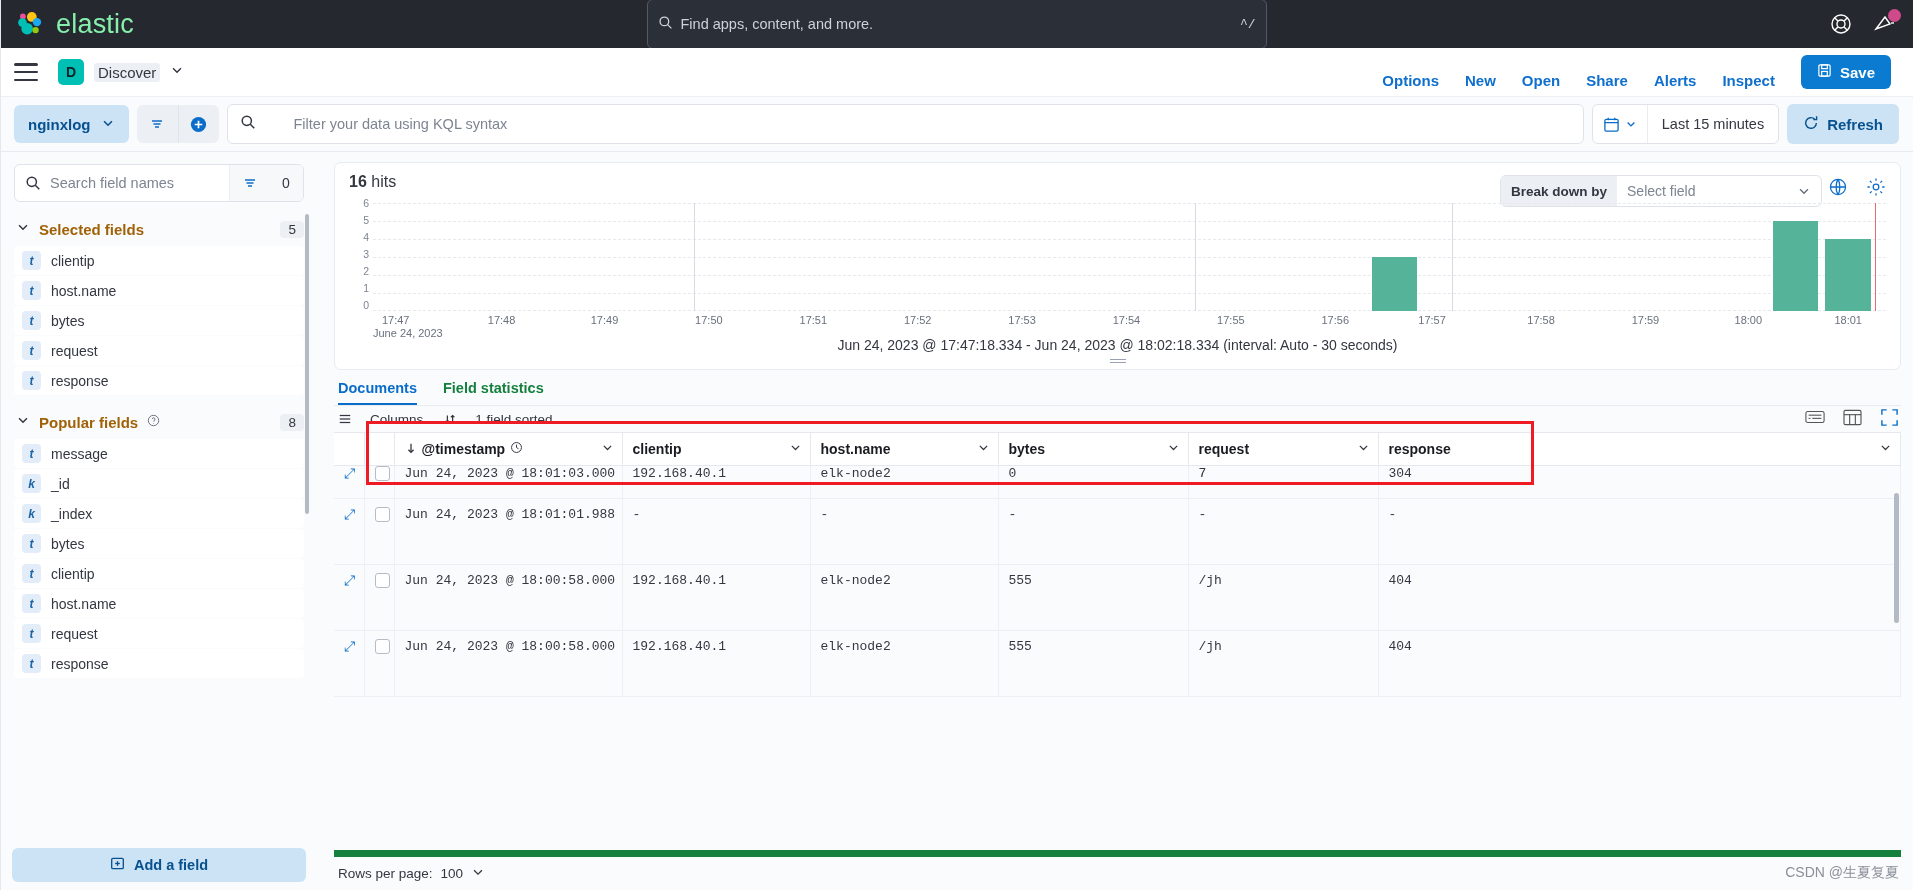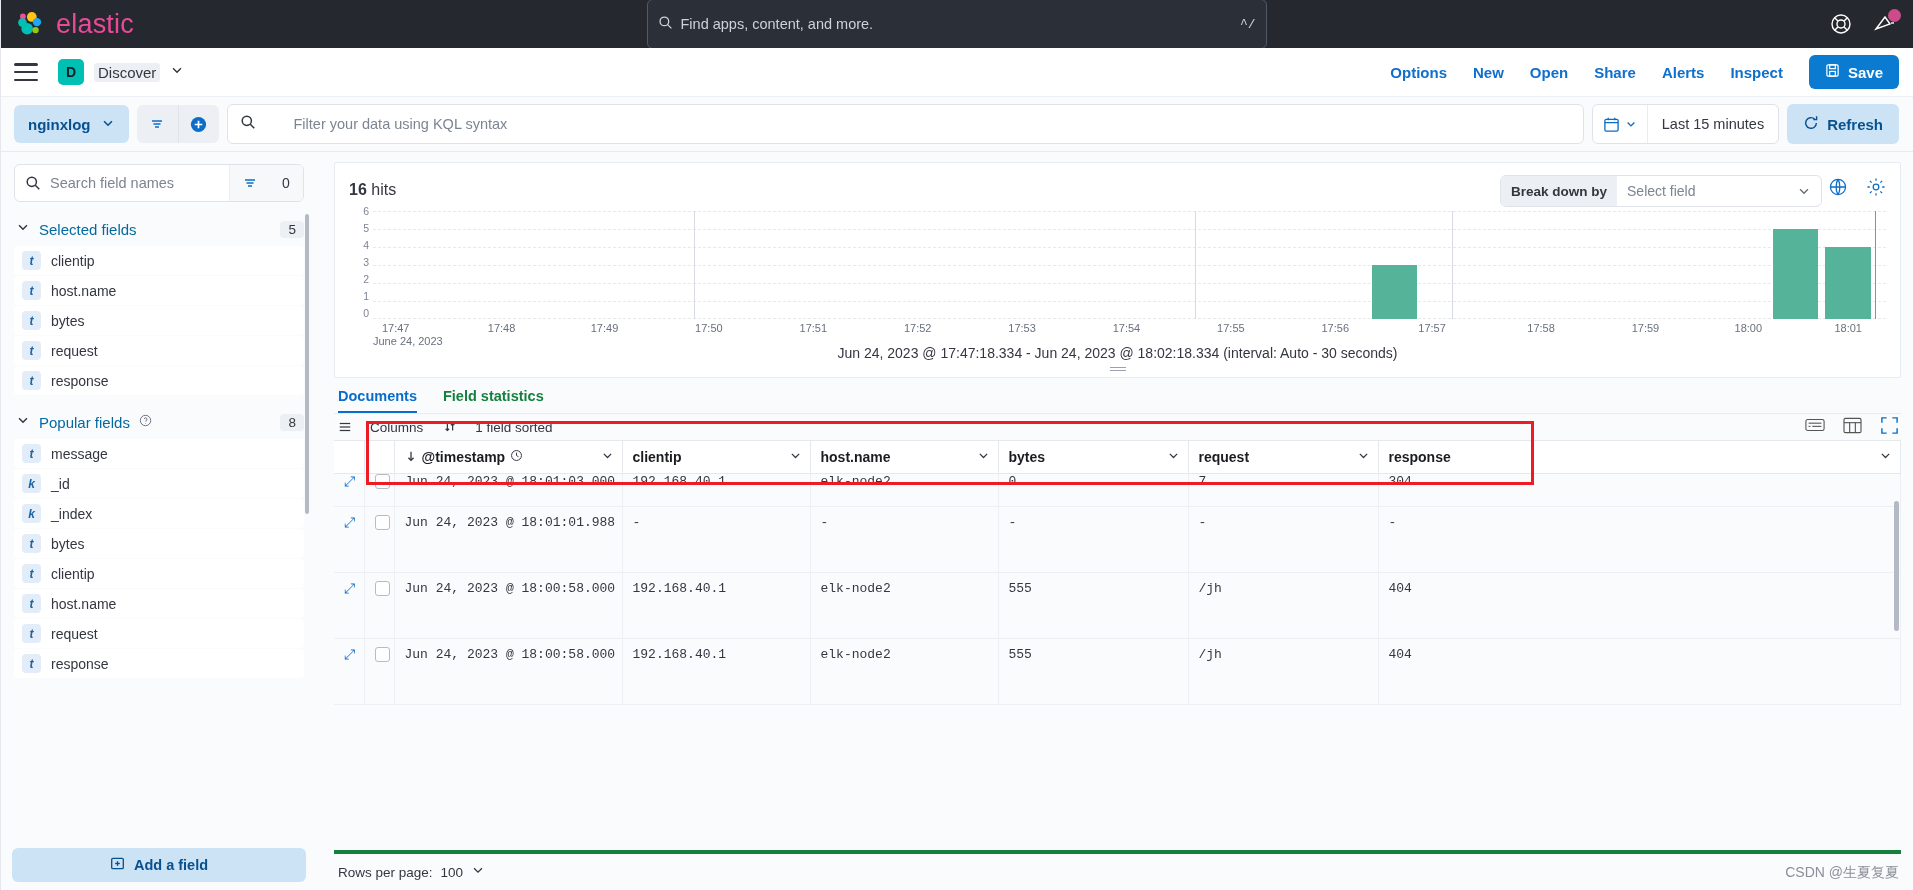--- a/index.html
+++ b/index.html
@@ -11,21 +11,21 @@
   }
   body { position: relative; }
 
   
   .topnav {
     height: 48px; background: #25282f; display: flex; align-items: center;
     padding: 0 14px; position: relative;
   }
   .brand { display: flex; align-items: center; gap: 12px; }
   .brand-logo { width: 30px; height: 30px; position: relative; }
-  .brand-text { color: #ec4899; font-size: 27px; letter-spacing: .2px; }
+  .brand-text { color: #86efac; font-size: 27px; letter-spacing: .2px; }
   .globalsearch {
     position: absolute; left: 50%; transform: translateX(-50%);
     width: 620px; height: 50px; border: 1px solid #535966; border-radius: 6px;
     background: #2b2f38; display: flex; align-items: center; padding: 0 10px; gap: 8px;
   }
   .globalsearch .ph { color: #cdd2da; font-size: 14.5px; flex: 1; }
   .globalsearch .kbd { color: #cdd2da; font-size: 13px; font-family: "Liberation Mono", monospace; }
   .topnav-right { position: absolute; right: 16px; display: flex; align-items: center; gap: 20px; }
   .tn-icon { width: 24px; height: 24px; position: relative; cursor: pointer; }
   .badge-dot {
@@ -40,21 +40,21 @@
   }
   .hamburger { width: 24px; height: 18px; display:flex; flex-direction:column; justify-content:space-between; margin-right: 20px; cursor:pointer;}
   .hamburger i { display:block; height: 2.5px; background: #343741; border-radius: 2px; }
   .app-avatar {
     width: 26px; height: 26px; border-radius: 5px; background: #00bfb3; color: #0b2027;
     display:flex; align-items:center; justify-content:center; font-size: 14px; font-weight: 700;
     margin-right: 10px;
   }
   .app-title { font-size: 15px; color: #343741; background:#eceff3; padding: 1px 4px; border-radius:3px; }
   .chev { margin-left: 10px; }
-  .appnav-right { position: absolute; right: 14px; display:flex; align-items:center; gap: 26px; }
+  .appnav-right { position: absolute; right: 22px; display:flex; align-items:flex-end; gap: 26px; }
   .navlink { color: #0f6fcd; font-size: 15px; font-weight: 600; cursor: pointer; }
   .save-btn {
     background: #0a7bd1; color: #fff; border-radius: 6px; height: 34px; padding: 0 16px;
     display:flex; align-items:center; gap: 8px; font-size: 15px; font-weight: 700; cursor:pointer;
   }
 
   
   .querybar {
     height: 55px; background: #fafbfd; display: flex; align-items: center;
     gap: 8px; padding: 0 14px; border-bottom: 1px solid #e7ebf1;
@@ -85,41 +85,41 @@
   
   .sidebar { width: 318px; position: relative; padding: 12px 14px 0 14px; overflow: hidden; background:#fafbfd;}
   .fieldsearch {
     display:flex; height: 38px; border:1px solid #dfe3e9; border-radius:6px; background:#fff; overflow:hidden; align-items:stretch;
   }
   .fs-in { flex:1; display:flex; align-items:center; gap:9px; padding: 0 10px; }
   .fs-in .ph { color:#7d8592; font-size:14.5px;}
   .fs-filter { width: 40px; background:#f7f8fa; display:flex; align-items:center; justify-content:center; border-left:1px solid #eceff3; cursor:pointer;}
   .fs-count { width: 34px; background:#f7f8fa; display:flex; align-items:center; justify-content:center; font-size:14px; color:#343741;}
   .group-head { display:flex; align-items:center; gap:9px; margin: 18px 0 8px 2px; }
-  .group-head .t { font-size: 15px; font-weight:400; color:#0369a1;}
+  .group-head .t { font-size: 15px; font-weight:700; color:#a16207;}
   .group-head .cnt { margin-left:auto; background:#eceff3; border-radius:4px; padding:1px 8px; font-size:13.5px; color:#343741;}
   .field-row {
     display:flex; align-items:center; gap:10px; height: 29px; background:#fff;
     border-radius:4px; padding: 0 8px; margin-bottom: 1px; cursor:pointer;
   }
   .ftype {
     width: 19px; height: 19px; border-radius:4px; background:#e3edf9; color:#1b65a6;
     display:flex; align-items:center; justify-content:center; font-size:12px; font-style:italic; font-weight:700;
   }
   .fname { font-size: 14px; color: #343741; }
   .sb-scroll { position:absolute; left: 305px; top: 62px; width: 4px; height: 300px; background:#b4bac4; border-radius:3px;}
   .addfield {
     position: absolute; left: 12px; bottom: 8px; width: 294px; height: 34px;
     background: #cce3f6; color: #07518f; border-radius: 6px; display:flex;
     align-items:center; justify-content:center; gap:9px; font-size:14.5px; font-weight:600; cursor:pointer;
   }
 
   
   .main { flex:1; padding: 10px 12px 0 16px; display:flex; flex-direction:column; min-width:0; }
-  .chart-panel { background:#fff; border:1px solid #e8ebf0; border-radius:2px; padding: 18px 14px 6px 14px; position:relative;}
+  .chart-panel { background:#fff; border:1px solid #e8ebf0; border-radius:7px; padding: 10px 14px 6px 14px; position:relative;}
   .hits { font-size: 16px; color:#343741; }
   .hits b { font-weight: 700; }
   .breakdown {
     position:absolute; right: 78px; top: 12px; display:flex; height: 32px; border:1px solid #dfe3e9;
     border-radius:6px; overflow:hidden; width: 322px; background:#fff;
   }
   .bd-label { background:#eceff3; display:flex; align-items:center; padding: 0 10px; font-size:13.5px; font-weight:700; color:#343741;}
   .bd-val { flex:1; display:flex; align-items:center; padding: 0 10px; font-size:14px; color:#7d8592;}
   .bd-chev { display:flex; align-items:center; padding-right:10px;}
   .chart-icons { position:absolute; right: 14px; top: 14px; display:flex; gap: 18px;}
@@ -164,21 +164,21 @@
   .row-clip td { padding-top: 0; padding-bottom: 16px; }
   .grid-scroll { position:absolute; right: 2px; top: 60px; width: 5px; height: 130px; background:#b4bac4; border-radius:3px;}
 
   
   .annot {
     position:absolute; border: 3px solid #ef1b24; pointer-events:none;
     left: 366px; top: 421px; width: 1168px; height: 64px; z-index: 40;
   }
   .footer {
     height: 40px; display:flex; align-items:center; padding-left: 4px; gap:8px;
-    border-top: 4px solid #15803d; background:#fafbfd;
+    border-top: 7px solid #15803d; background:#fafbfd;
   }
   .footer .lbl { font-size: 13.5px; color:#343741;}
   .watermark {
     position:absolute; right: 14px; bottom: 8px; font-size: 14px; color:#8a8f98; z-index: 30;
   }
   .vsplit { position:absolute; left: 0; top:0; bottom:0; width:1px; background:#e5e8ed;}
 </style>
 </head>
 <body>
 

